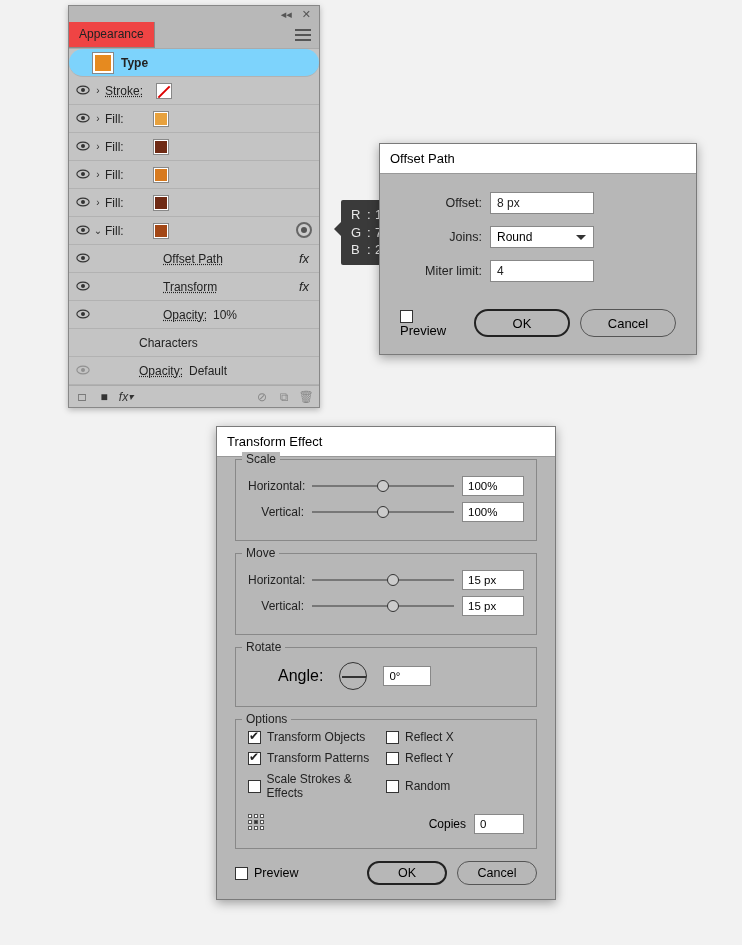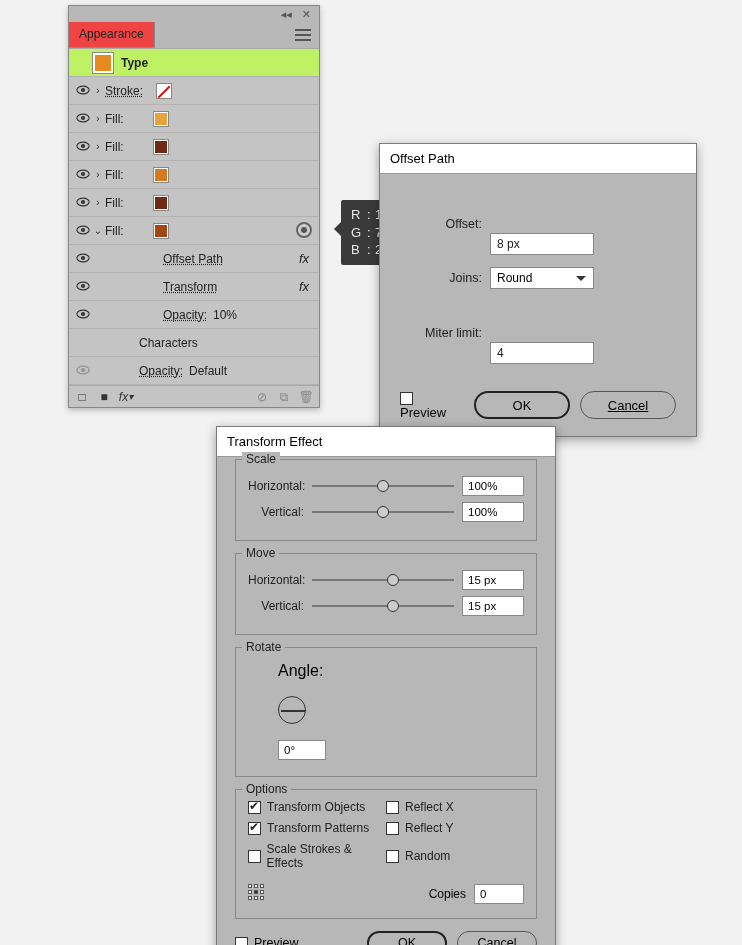--- a/index.html
+++ b/index.html
@@ -13,21 +13,21 @@
   }
   .ap-top { height: 16px; display: flex; justify-content: flex-end; align-items: center; gap: 10px; padding-right: 8px; }
   .ap-top .collapse, .ap-top .close { color: #555; font-size: 11px; cursor: pointer; }
   .ap-tabs { display: flex; align-items: center; justify-content: space-between; padding-right: 6px; }
   .ap-tab { background: #ef4444; border-right: 1px solid #8a8a8a; border-bottom: 1px solid #8a8a8a; padding: 5px 10px 6px 10px; font-size: 12px; color: #222; }
   .ap-menu { width: 18px; height: 12px; display: flex; flex-direction: column; justify-content: space-between; cursor: pointer; padding-right:2px;}
   .ap-menu span { height: 2px; background: #555; display: block; }
 
   .ap-body { background: #c4c4c4; border-top: 1px solid #aaa; padding: 0; }
   .ap-row { display: flex; align-items: center; height: 28px; border-bottom: 1px solid #b2b2b2; padding-left: 6px; position: relative; }
-  .ap-row.header { background: #bef264; }
+  .ap-row.header { background: #7dd3fc; border-radius: 14px; }
   .ap-row.sub { padding-left: 6px; }
   .eye { width: 16px; text-align: center; color: #333; font-size: 13px; line-height: 1; cursor: pointer; }
   .eye svg { width:14px; height:10px; }
   .eye.dim svg { opacity:.35; }
   .tri { width: 14px; text-align: center; color: #333; font-size: 10px; cursor: pointer; }
   .swatch { width: 20px; height: 20px; border: 2px solid #fff; box-shadow: 0 0 0 1px #888; margin: 0 8px 0 2px; }
   .swatch.small { width: 14px; height: 14px; border-width:1px; margin: 0 6px 0 4px; }
   .swatch.nostroke { background: #fff; position: relative; }
   .swatch.nostroke::after { content:""; position:absolute; left:-2px; right:-2px; top:50%; border-top:2px solid #d00; transform: rotate(-45deg); }
   .label { font-size: 12px; color: #222; }
@@ -52,42 +52,42 @@
   .tooltip .col { display:inline-block; width:8px; }
 
   
   .dialog { position:absolute; background:#b7b7b7; border:1px solid #7a7a7a; box-shadow:0 3px 10px rgba(0,0,0,.35); }
   .dlg-title { background:#fff; font-size:13px; padding:7px 10px; border-bottom:1px solid #999; }
   .offset-dlg { top:143px; left:379px; width:318px; }
   .dlg-body { padding: 18px 20px 16px 20px; }
   .form-row { display:flex; align-items:center; margin-bottom:12px; }
   .form-label { width: 90px; text-align:right; font-size:12.5px; color:#222; padding-right:8px;}
   .input { background:#fff; border:1px solid #888; height:22px; font-size:12px; padding:0 6px; color:#222;}
-  .input.w100 { width:104px;margin-top:41px; }
+  .input.w100 { width:104px; }
   .select { background:#fff; border:1px solid #888; height:22px; font-size:12px; padding:0 22px 0 6px; width:104px; position:relative; display:flex; align-items:center;}
   .select::after { content:""; position:absolute; right:7px; top:8px; border:5px solid transparent; border-top-color:#333; }
   .dlg-foot { display:flex; align-items:center; gap:10px; margin-top:26px;}
   .chk { width:13px; height:13px; border:1px solid #333; background:#fff; display:inline-block; vertical-align:middle; margin-right:6px; position:relative;}
   .chk.on::after { content:"✔"; position:absolute; top:-3px; left:0; font-size:12px; color:#222;}
   .btn { border:2px solid #222; border-radius:18px; height:28px; min-width:96px; background:transparent; font-size:13px; cursor:pointer; display:flex; align-items:center; justify-content:center;}
-  .btn.thin { border-width:1px; border-color:#555;text-decoration:underline; }
+  .btn.thin { border-width:1px; border-color:#555; }
   .dlg-foot .spacer { flex:1; }
 
   
   .transform-dlg { top:426px; left:216px; width:340px; }
   .transform-dlg .dlg-body { padding: 2px 18px 14px 18px; }
   .fieldset { border:1px solid #888; margin-bottom:12px; padding:10px 12px 12px 12px; position:relative;}
   .fieldset .legend { position:absolute; top:-8px; left:6px; background:#b7b7b7; padding:0 4px; font-size:12px; color:#222;}
   .slider-row { display:flex; align-items:center; margin:6px 0;}
   .slider-row .sl-label { width:64px; text-align:right; font-size:12px; padding-right:8px; color:#222;}
   .slider { flex:1; height:16px; position:relative; margin-right:8px;}
   .slider .track { position:absolute; top:7px; left:0; right:0; height:2px; background:#777;}
   .slider .thumb { position:absolute; top:2px; width:12px; height:12px; border-radius:50%; background:#ccc; border:1.5px solid #333;}
   .sl-input { width:62px; background:#fff; border:1px solid #888; height:20px; font-size:11.5px; padding:0 5px;}
-  .angle-row { display:flex; gap:16px; padding:4px 0 4px 30px;flex-direction:column;}
+  .angle-row { display:flex; align-items:center; gap:16px; padding:4px 0 4px 30px;}
   .angle-dial { width:28px; height:28px; border-radius:50%; border:1.5px solid #333; position:relative;}
   .angle-dial::after { content:""; position:absolute; top:13px; left:2px; width:24px; height:1.5px; background:#333;}
   .opts { display:grid; grid-template-columns: 1fr 1fr; row-gap:7px; font-size:12px; color:#222; margin-bottom:12px;}
   .opt { display:flex; align-items:center;}
   .reg-icon { width:20px; height:20px; display:grid; grid-template-columns:repeat(3,4px); grid-template-rows:repeat(3,4px); gap:2px;}
   .reg-icon span { background:#fff; border:1px solid #555;}
   .copies-row { display:flex; align-items:center; gap:8px; font-size:12px; padding:2px 0 2px 0;}
   .transform-dlg .dlg-foot { margin-top:10px; }
   .transform-dlg .btn, .transform-dlg .btn.thin { height:24px; min-width:80px; font-size:12.5px; border-radius:14px;}
 </style>

